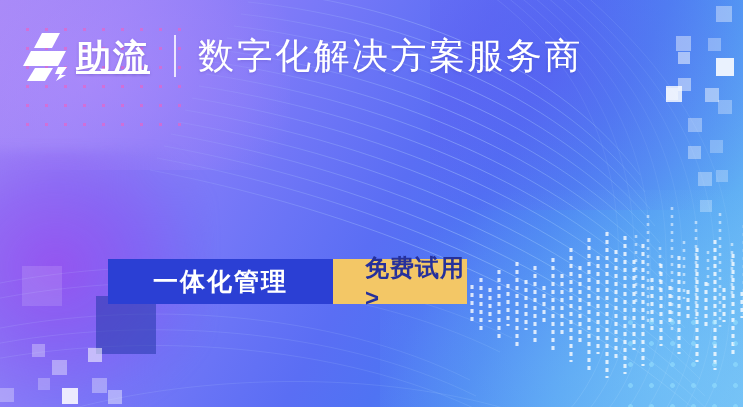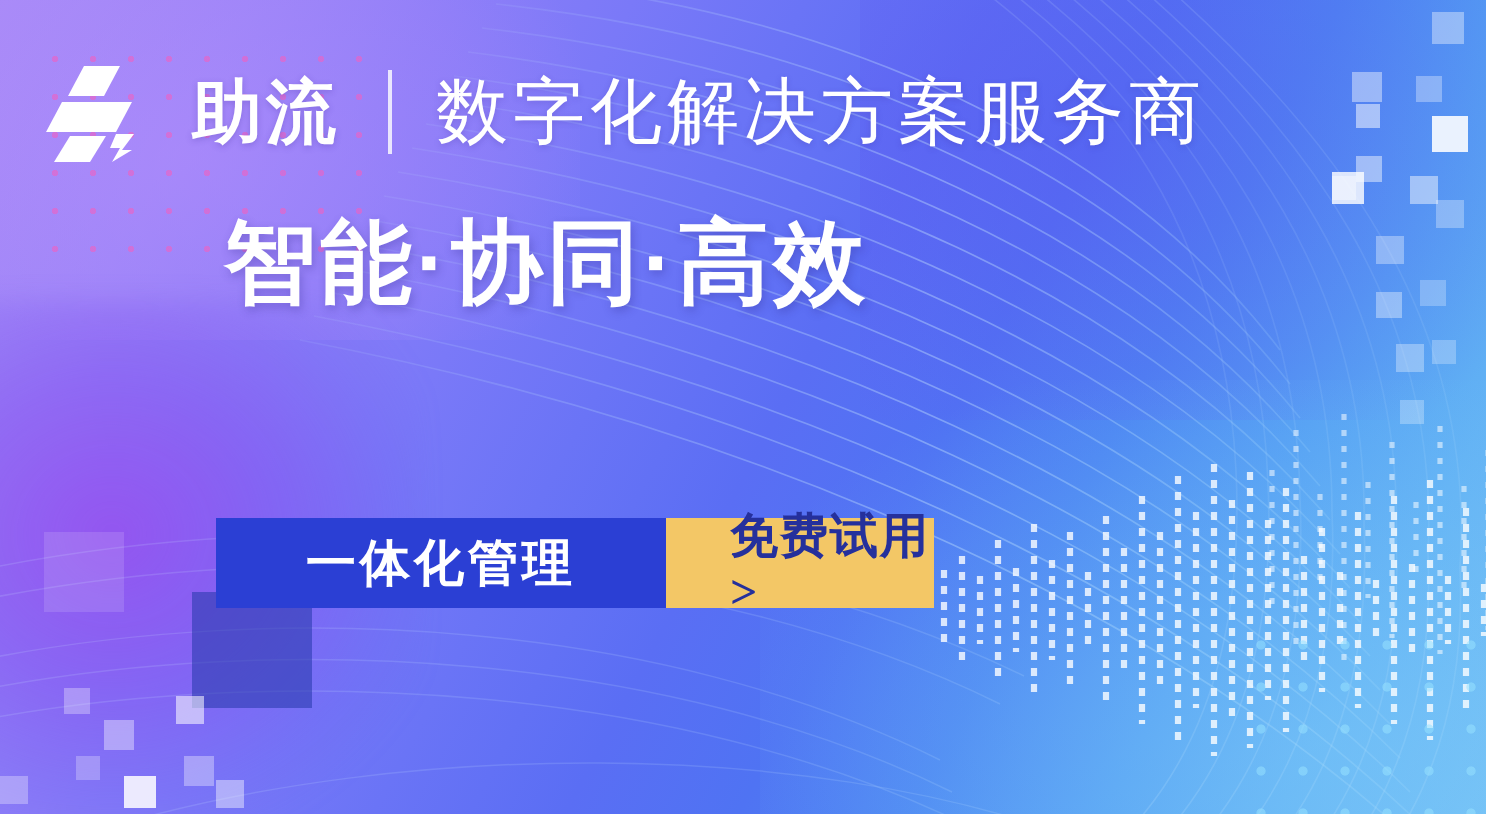--- a/index.html
+++ b/index.html
@@ -87,42 +87,43 @@
   
   #content { position:relative; z-index:8; }
 
   #brandbar {
     position:absolute; left:22px; top:27px;
     display:flex; align-items:center; height:58px;
   }
   #logo-mark { width:50px; height:50px; flex:0 0 auto; }
   #brand-name {
     color:#ffffff; font-size:35px; font-weight:bold;
-    letter-spacing:2px; margin-left:24px; line-height:1;
+    letter-spacing:2px; margin-left:4px; line-height:1;
     text-shadow:0 1px 3px rgba(60,40,150,0.25);
+    text-decoration:underline;
   }
   #brand-divider {
     width:2px; height:42px; background:rgba(255,255,255,0.80);
     margin:0 22px 0 24px;
   }
   #tagline {
     color:#ffffff; font-size:36px; font-weight:500;
     letter-spacing:2.5px; line-height:1;
     text-shadow:0 1px 3px rgba(60,40,150,0.22);
   }
 
   #headline { position:absolute; left:112px; top:102px; }
   .hl-line {
     color:#ffffff; font-weight:bold; font-size:46px;
     line-height:58px; letter-spacing:2px;
     text-shadow:1px 2px 5px rgba(48,40,140,0.30);
     white-space:nowrap;
   }
 
-  #cta { position:absolute; left:108px; top:259px; display:flex; align-items:stretch;font-family:Liberation Serif, serif; }
+  #cta { position:absolute; left:108px; top:259px; display:flex; align-items:stretch; }
   #btn-primary {
     background:#2b3fd4;
     width:225px; height:45px;
     display:flex; align-items:center; justify-content:center;
     color:#ffffff; font-size:25px; font-weight:bold; letter-spacing:2px;
     cursor:pointer;
   }
   #btn-trial {
     background:#f2c濃;
     background:#f3c766;
@@ -290,21 +291,20 @@
           <polygon points="13,37 31,37 23,50 5,50"></polygon>
           <polygon points="36,36 45,36 39,44 44,44 34,50 38,43 33,43"></polygon>
         </g>
       </svg>
       <div id="brand-name">助流</div>
       <div id="brand-divider"></div>
       <div id="tagline">数字化解决方案服务商</div>
     </div>
 
     <div id="headline">
-      <div class="hl-line">智能·协同·高效</div>
     </div>
 
     <div id="cta">
       <div id="btn-primary">一体化管理</div>
       <div id="btn-trial">免费试用&gt;</div>
     </div>
 
   </div>
 </div>
 

